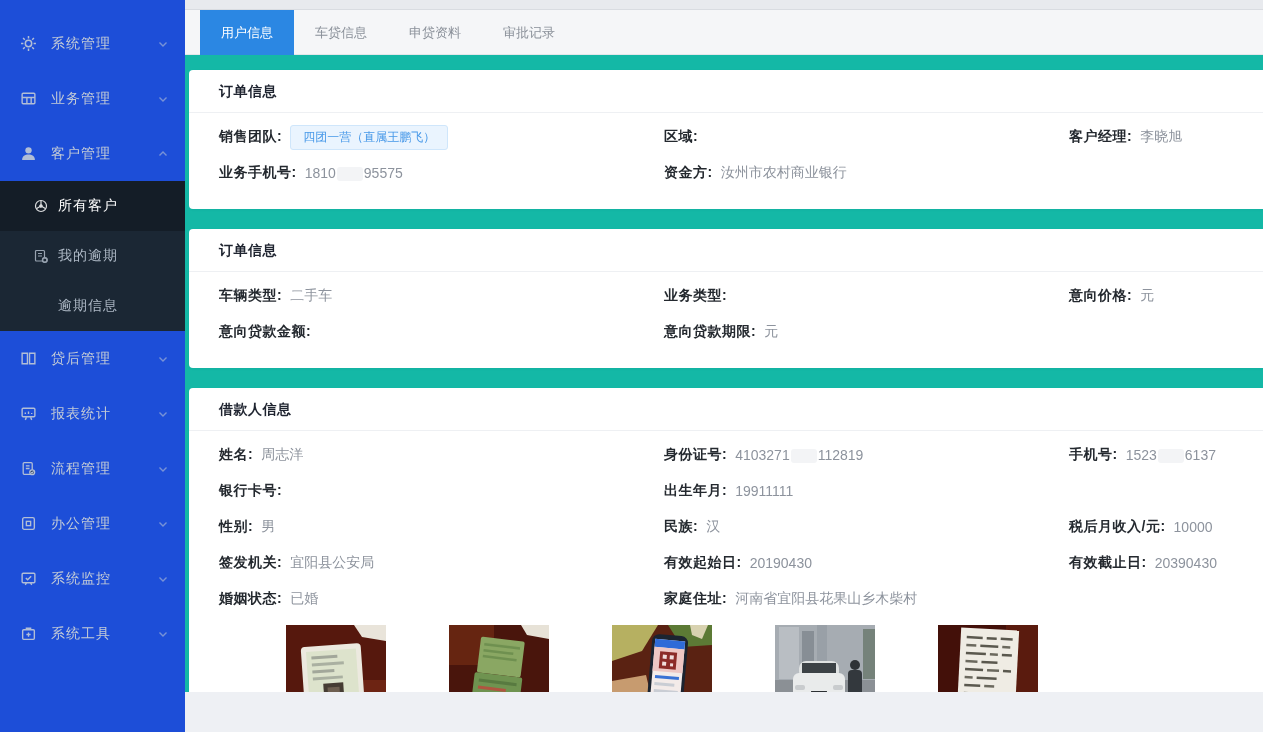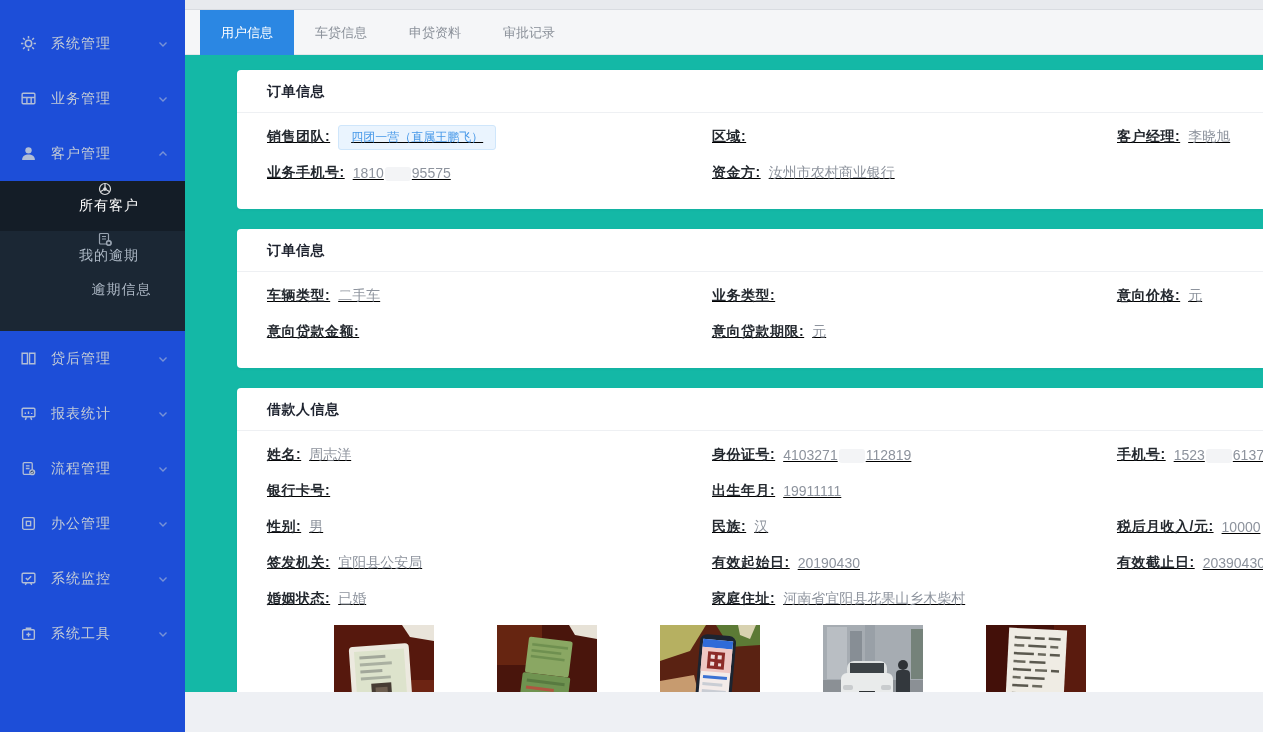--- a/index.html
+++ b/index.html
@@ -6,36 +6,36 @@
   html,body { width:1263px; height:732px; overflow:hidden; }
   body { font-family:"Liberation Sans","DejaVu Sans",sans-serif; background:#eef0f4; display:flex; }
 
   
   .sidebar { width:185px; min-width:185px; background:#1d4ed8; color:#c3cbd6; padding-top:16px; height:732px; }
   .menu-item { height:55px; display:flex; align-items:center; padding:0 16px 0 20px; font-size:14px; cursor:pointer; }
   .menu-item .mi-icon { width:17px; height:17px; margin-right:14px; flex:none; opacity:.9; }
   .menu-item .mi-label { flex:1; letter-spacing:1px; }
   .chev { width:12px; height:12px; opacity:.55; }
   .submenu { background:#1b2734; }
-  .submenu-item { height:50px; display:flex; align-items:center; padding-left:33px; font-size:14px; color:#aeb9c6; cursor:pointer; letter-spacing:1px;flex-direction:column; }
+  .submenu-item { height:50px; display:flex; align-items:center; padding-left:33px; font-size:14px; color:#aeb9c6; cursor:pointer; letter-spacing:1px; }
   .submenu-item .mi-icon { width:16px; height:16px; margin-right:9px; flex:none; opacity:.85; }
   .submenu-item.active { background:#141d27; color:#fff; }
   .submenu-item.noicon { padding-left:58px; }
 
   
   .main { flex:1; display:flex; flex-direction:column; height:692px; background:#14b8a6; min-width:0; }
   .top-strip { height:10px; background:#e8eaee; border-bottom:1px solid #d9dce1; }
   .tabbar { height:45px; background:#f5f6f8; border-bottom:1px solid #e3e6ea; display:flex; padding-left:15px; }
   .tab { height:45px; line-height:45px; padding:0 21px; font-size:13px; color:#8a9099; cursor:pointer; }
   .tab.active { background:#2b87e3; color:#fff; }
 
-  .content { flex:1; padding:15px 0 0 4px; overflow:hidden;margin-left:48px; }
+  .content { flex:1; padding:15px 0 0 4px; overflow:hidden; }
   .card { background:#fff; border-radius:4px 0 0 4px; margin-bottom:20px; box-shadow:0 1px 3px rgba(0,0,0,.04); }
   .card-head { padding:13px 30px 11px; font-size:14px; font-weight:bold; color:#1f2430; border-bottom:1px solid #eef0f3; letter-spacing:.5px; }
-  .card-body { padding:6px 30px 18px;text-decoration:underline; }
+  .card-body { padding:6px 30px 18px; }
   .frow { display:grid; grid-template-columns:445px 405px auto; }
   .field { height:36px; display:flex; align-items:center; font-size:14px; white-space:nowrap; }
   .flabel { font-weight:bold; color:#24292f; margin-right:8px; letter-spacing:.5px; }
   .fvalue { color:#8d939d; }
   .redact { display:inline-block; width:26px; height:14px; border-radius:3px; background:#f3f4f6; vertical-align:middle; margin:0 1px; }
   .tag { background:#eaf4fe; border:1px solid #cfe6fb; color:#4798e8; font-size:12px; padding:3px 12px; border-radius:3px; cursor:pointer; }
 
   
   .photos { display:flex; padding:8px 0 0 67px; gap:63px; }
   .photo { width:100px; text-align:center; }

